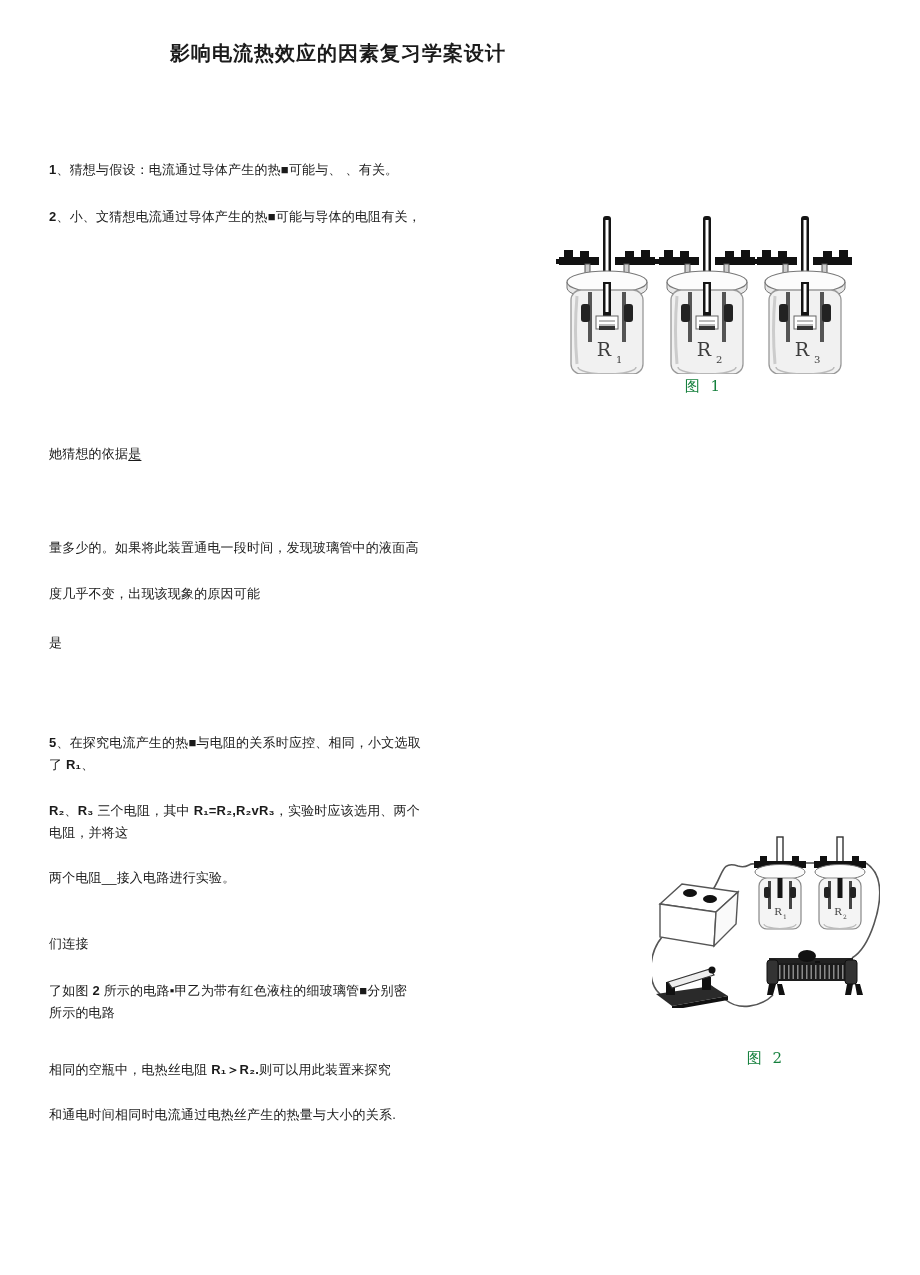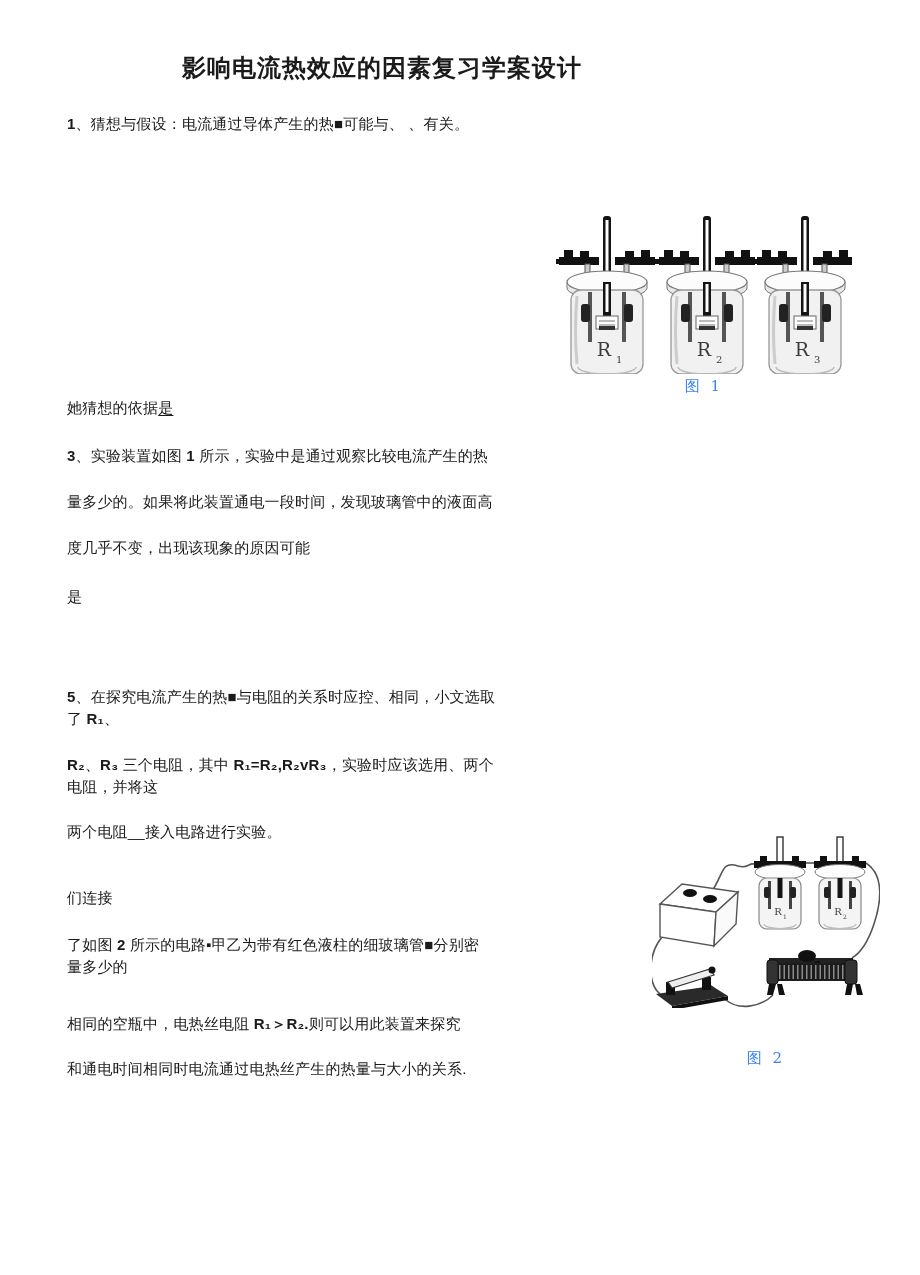--- a/index.html
+++ b/index.html
@@ -1,57 +1,57 @@
 <!DOCTYPE html>
 <html><head>
 <meta charset="utf-8">
 <style>
   html,body { margin:0; padding:0; background:#ffffff; }
   .page {
     position:relative; width:920px; height:1275px; background:#ffffff;
     font-family:"Liberation Sans", sans-serif; color:#1a1a1a; overflow:hidden;
   }
   .doc-title {
-    position:absolute; left:170px; top:40px; margin:12px;
-    font-size:24px; font-weight:700; letter-spacing:1px; white-space:nowrap;
+    position:absolute; left:170px; top:40px; margin:0;
+    font-size:20px; font-weight:700; letter-spacing:1px; white-space:nowrap;
   }
   .line {
-    position:absolute; left:67px; font-size:15px; line-height:22px;
-    white-space:nowrap; letter-spacing:0.2px;
+    position:absolute; left:49px; font-size:13px; line-height:22px;
+    white-space:nowrap; letter-spacing:0.2px;margin-top:46px;
   }
   .line span.b { font-weight:700; }
   .line span.u { text-decoration:underline; text-underline-offset:2px; }
   .fig { position:absolute; }
   .fig-caption {
-    position:absolute; text-align:center; font-size:15px; color:#3b82f6;
+    position:absolute; text-align:center; font-size:15px; color:#15803d;
     font-family:"DejaVu Serif", serif; letter-spacing:3px; white-space:nowrap;
   }
   svg text { font-family:"DejaVu Serif", serif; }
 </style>
 </head>
 <body>
 
 <div class="page">
 
   <h1 class="doc-title">影响电流热效应的因素复习学案设计</h1>
 
   <div class="line" style="top:113px"><span class="b">1</span><span>、猜想与假设：电流通过导体产生的热■可能与、 、有关。</span></div>
+  <div class="line" style="top:160px"><span class="b">2</span><span>、小、文猜想电流通过导体产生的热■可能与导体的电阻有关，</span></div>
   <div class="line" style="top:397px"><span>她猜想的依据</span><span class="u">是</span></div>
-  <div class="line" style="top:445px"><span class="b">3</span><span>、实验装置如图 </span><span class="b">1</span><span> 所示，实验中是通过观察比较电流产生的热</span></div>
   <div class="line" style="top:491px"><span>量多少的。如果将此装置通电一段时间，发现玻璃管中的液面高</span></div>
   <div class="line" style="top:537px"><span>度几乎不变，出现该现象的原因可能</span></div>
   <div class="line" style="top:586px"><span>是</span></div>
   <div class="line" style="top:686px"><span class="b">5</span><span>、在探究电流产生的热■与电阻的关系时应控、相同，小文选取</span></div>
   <div class="line" style="top:708px"><span>了 </span><span class="b">R₁</span><span>、</span></div>
   <div class="line" style="top:754px"><span class="b">R₂</span><span>、</span><span class="b">R₃</span><span> 三个电阻，其中 </span><span class="b">R₁=R₂,R₂vR₃</span><span>，实验时应该选用、两个</span></div>
   <div class="line" style="top:776px"><span>电阻，并将这</span></div>
   <div class="line" style="top:821px"><span>两个电阻__接入电路进行实验。</span></div>
   <div class="line" style="top:887px"><span>们连接</span></div>
   <div class="line" style="top:934px"><span>了如图 </span><span class="b">2</span><span> 所示的电路▪甲乙为带有红色液柱的细玻璃管■分别密</span></div>
-  <div class="line" style="top:956px"><span>量多少的</span></div>
+  <div class="line" style="top:956px"><span>所示的电路</span></div>
   <div class="line" style="top:1058px"><span>和通电时间相同时电流通过电热丝产生的热量与大小的关系.</span></div>
   <div class="line" style="top:1013px"><span>相同的空瓶中，电热丝电阻 </span><span class="b">R₁＞R₂.</span><span>则可以用此装置来探究</span></div>
 
   <svg class="fig" style="left:556px; top:210px" width="296" height="164" viewBox="0 0 296 164">
     <defs>
       <g id="jar1def">
 
         <rect x="-4" y="0" width="8" height="78" rx="3" fill="#141414"></rect>
         <rect x="-1.5" y="4" width="3" height="56" fill="#ffffff"></rect>
 

